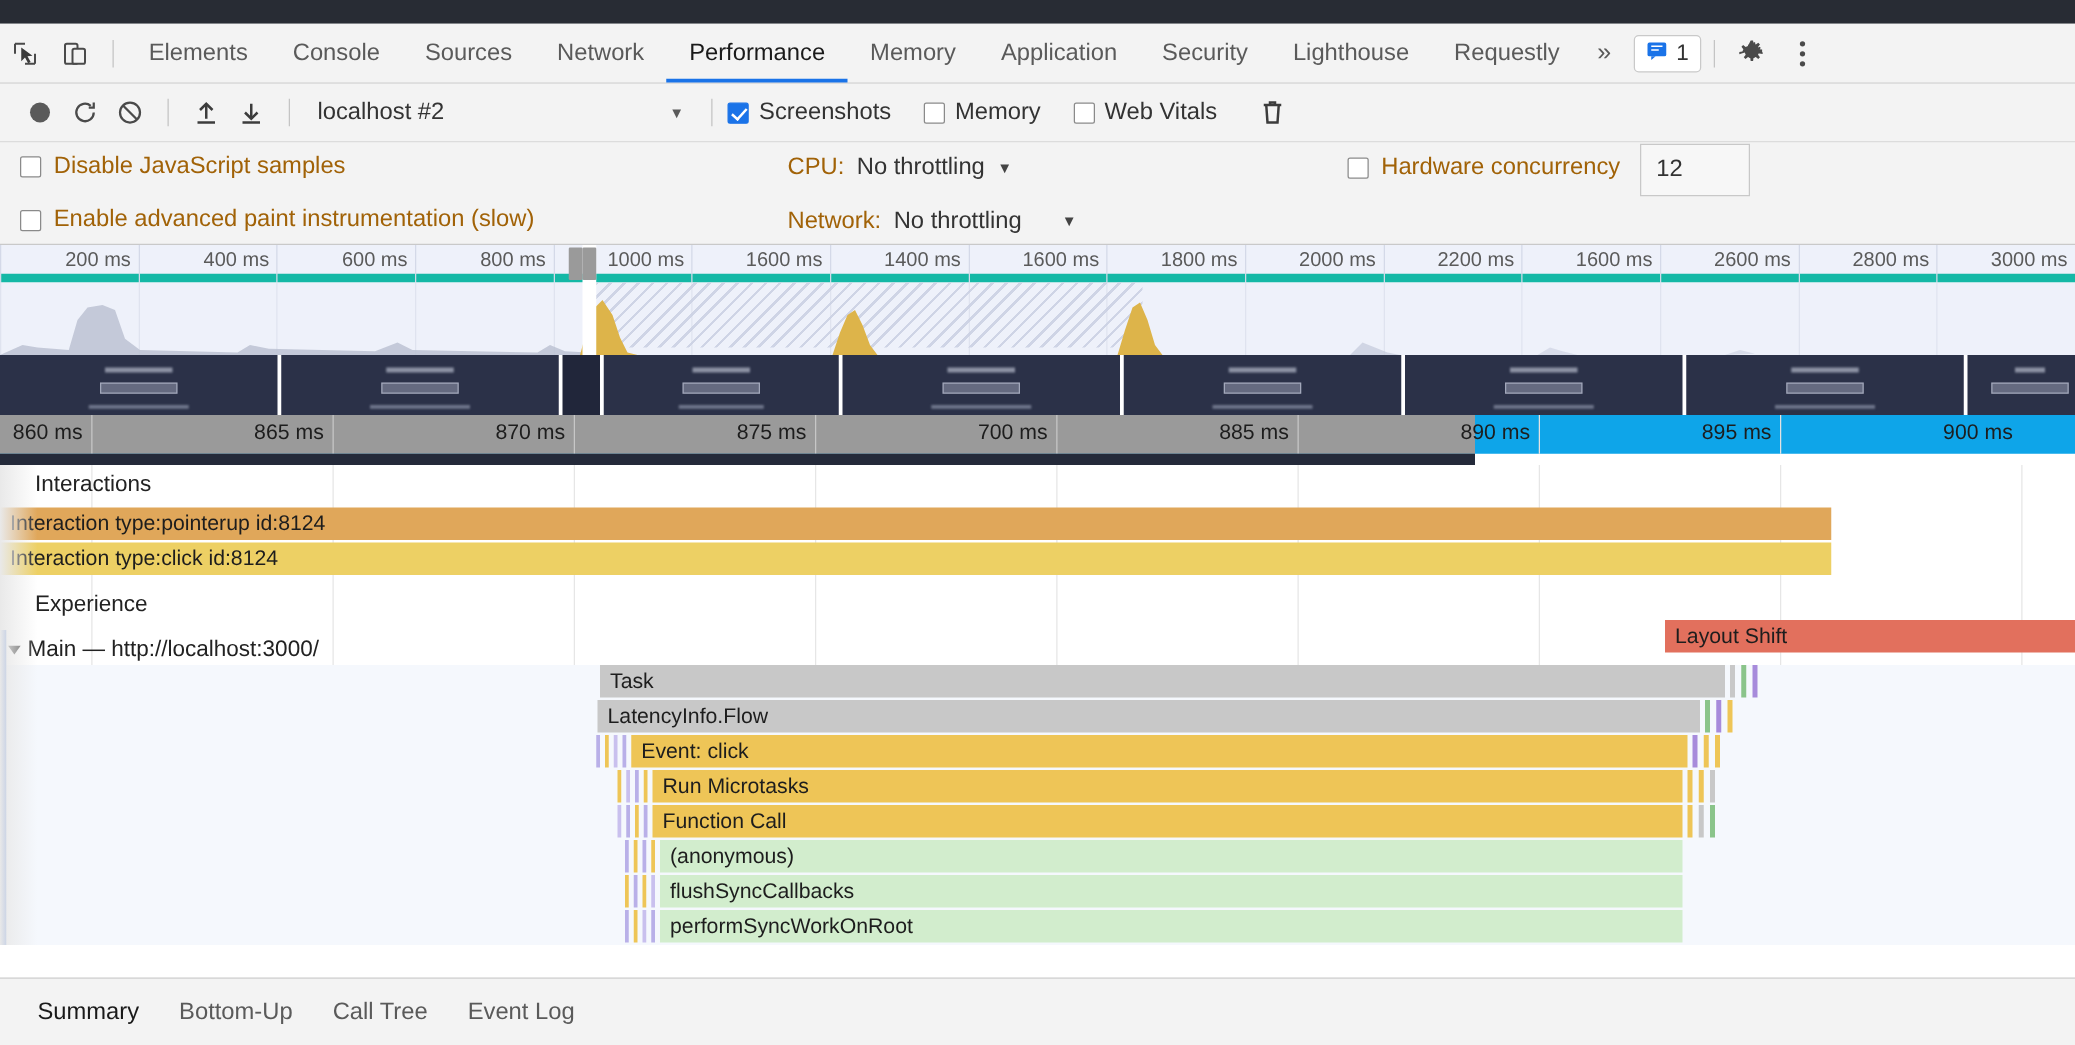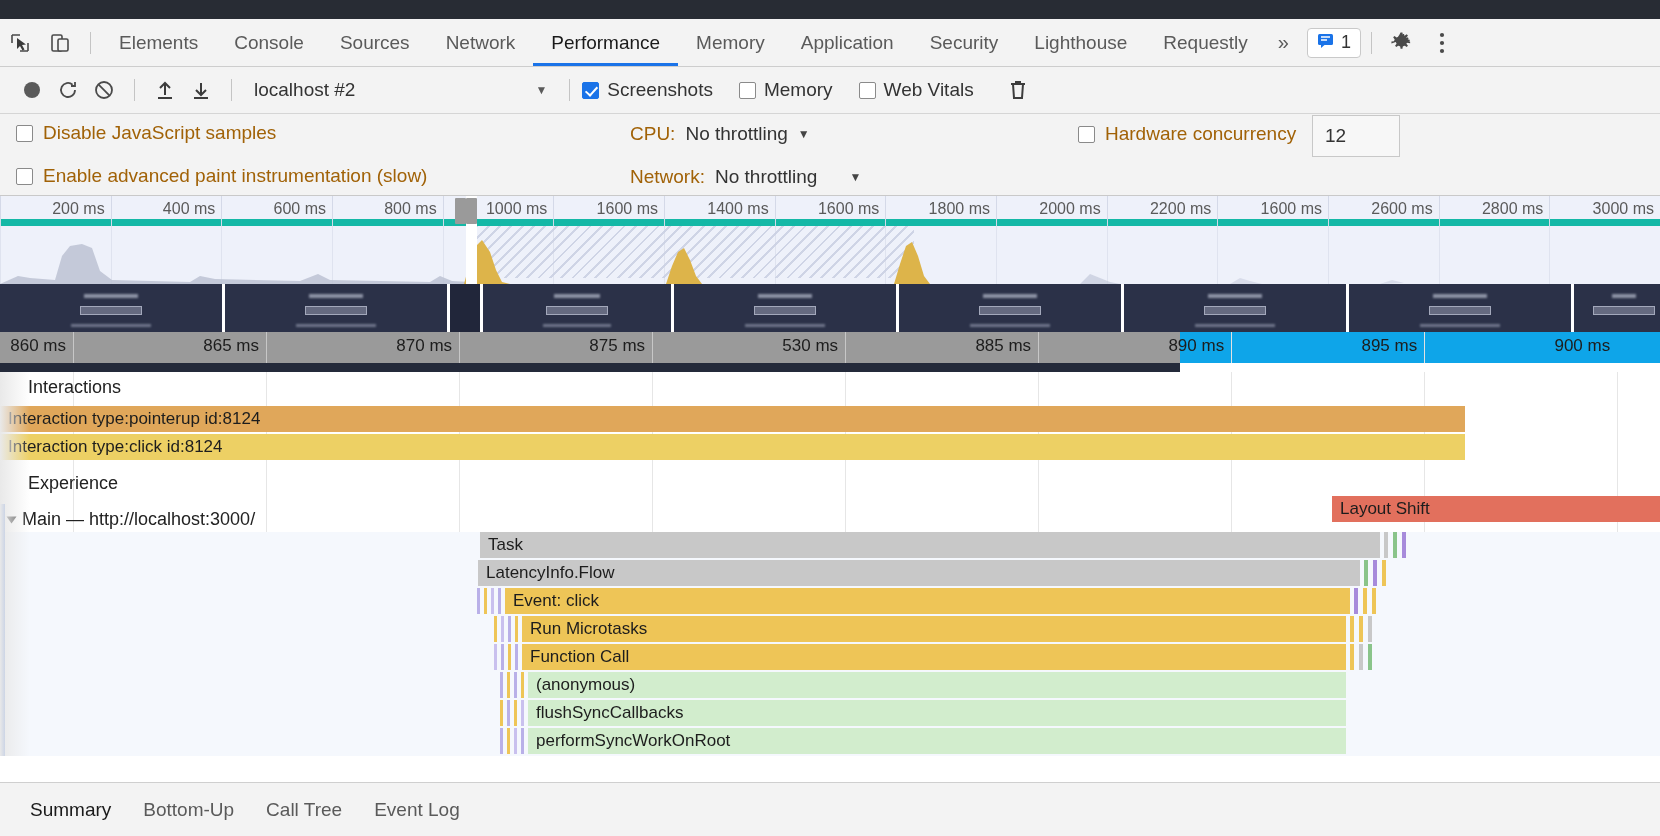--- a/index.html
+++ b/index.html
@@ -423,21 +423,21 @@
       <div class="ztick" style="left: 73.0233px; width: 193.023px;">
         <span>865 ms</span>
       </div>
       <div class="ztick" style="left: 266.047px; width: 193.023px;">
         <span>870 ms</span>
       </div>
       <div class="ztick" style="left: 459.07px; width: 193.023px;">
         <span>875 ms</span>
       </div>
       <div class="ztick" style="left: 652.093px; width: 193.023px;">
-        <span>530 ms</span>
+        <span>700 ms</span>
       </div>
       <div class="ztick" style="left: 845.116px; width: 193.023px;">
         <span>885 ms</span>
       </div>
       <div class="ztick" style="left: 1038.14px; width: 193.023px;">
         <span>890 ms</span>
       </div>
       <div class="ztick light" style="left: 1231.16px; width: 193.023px;">
         <span>895 ms</span>
       </div>

